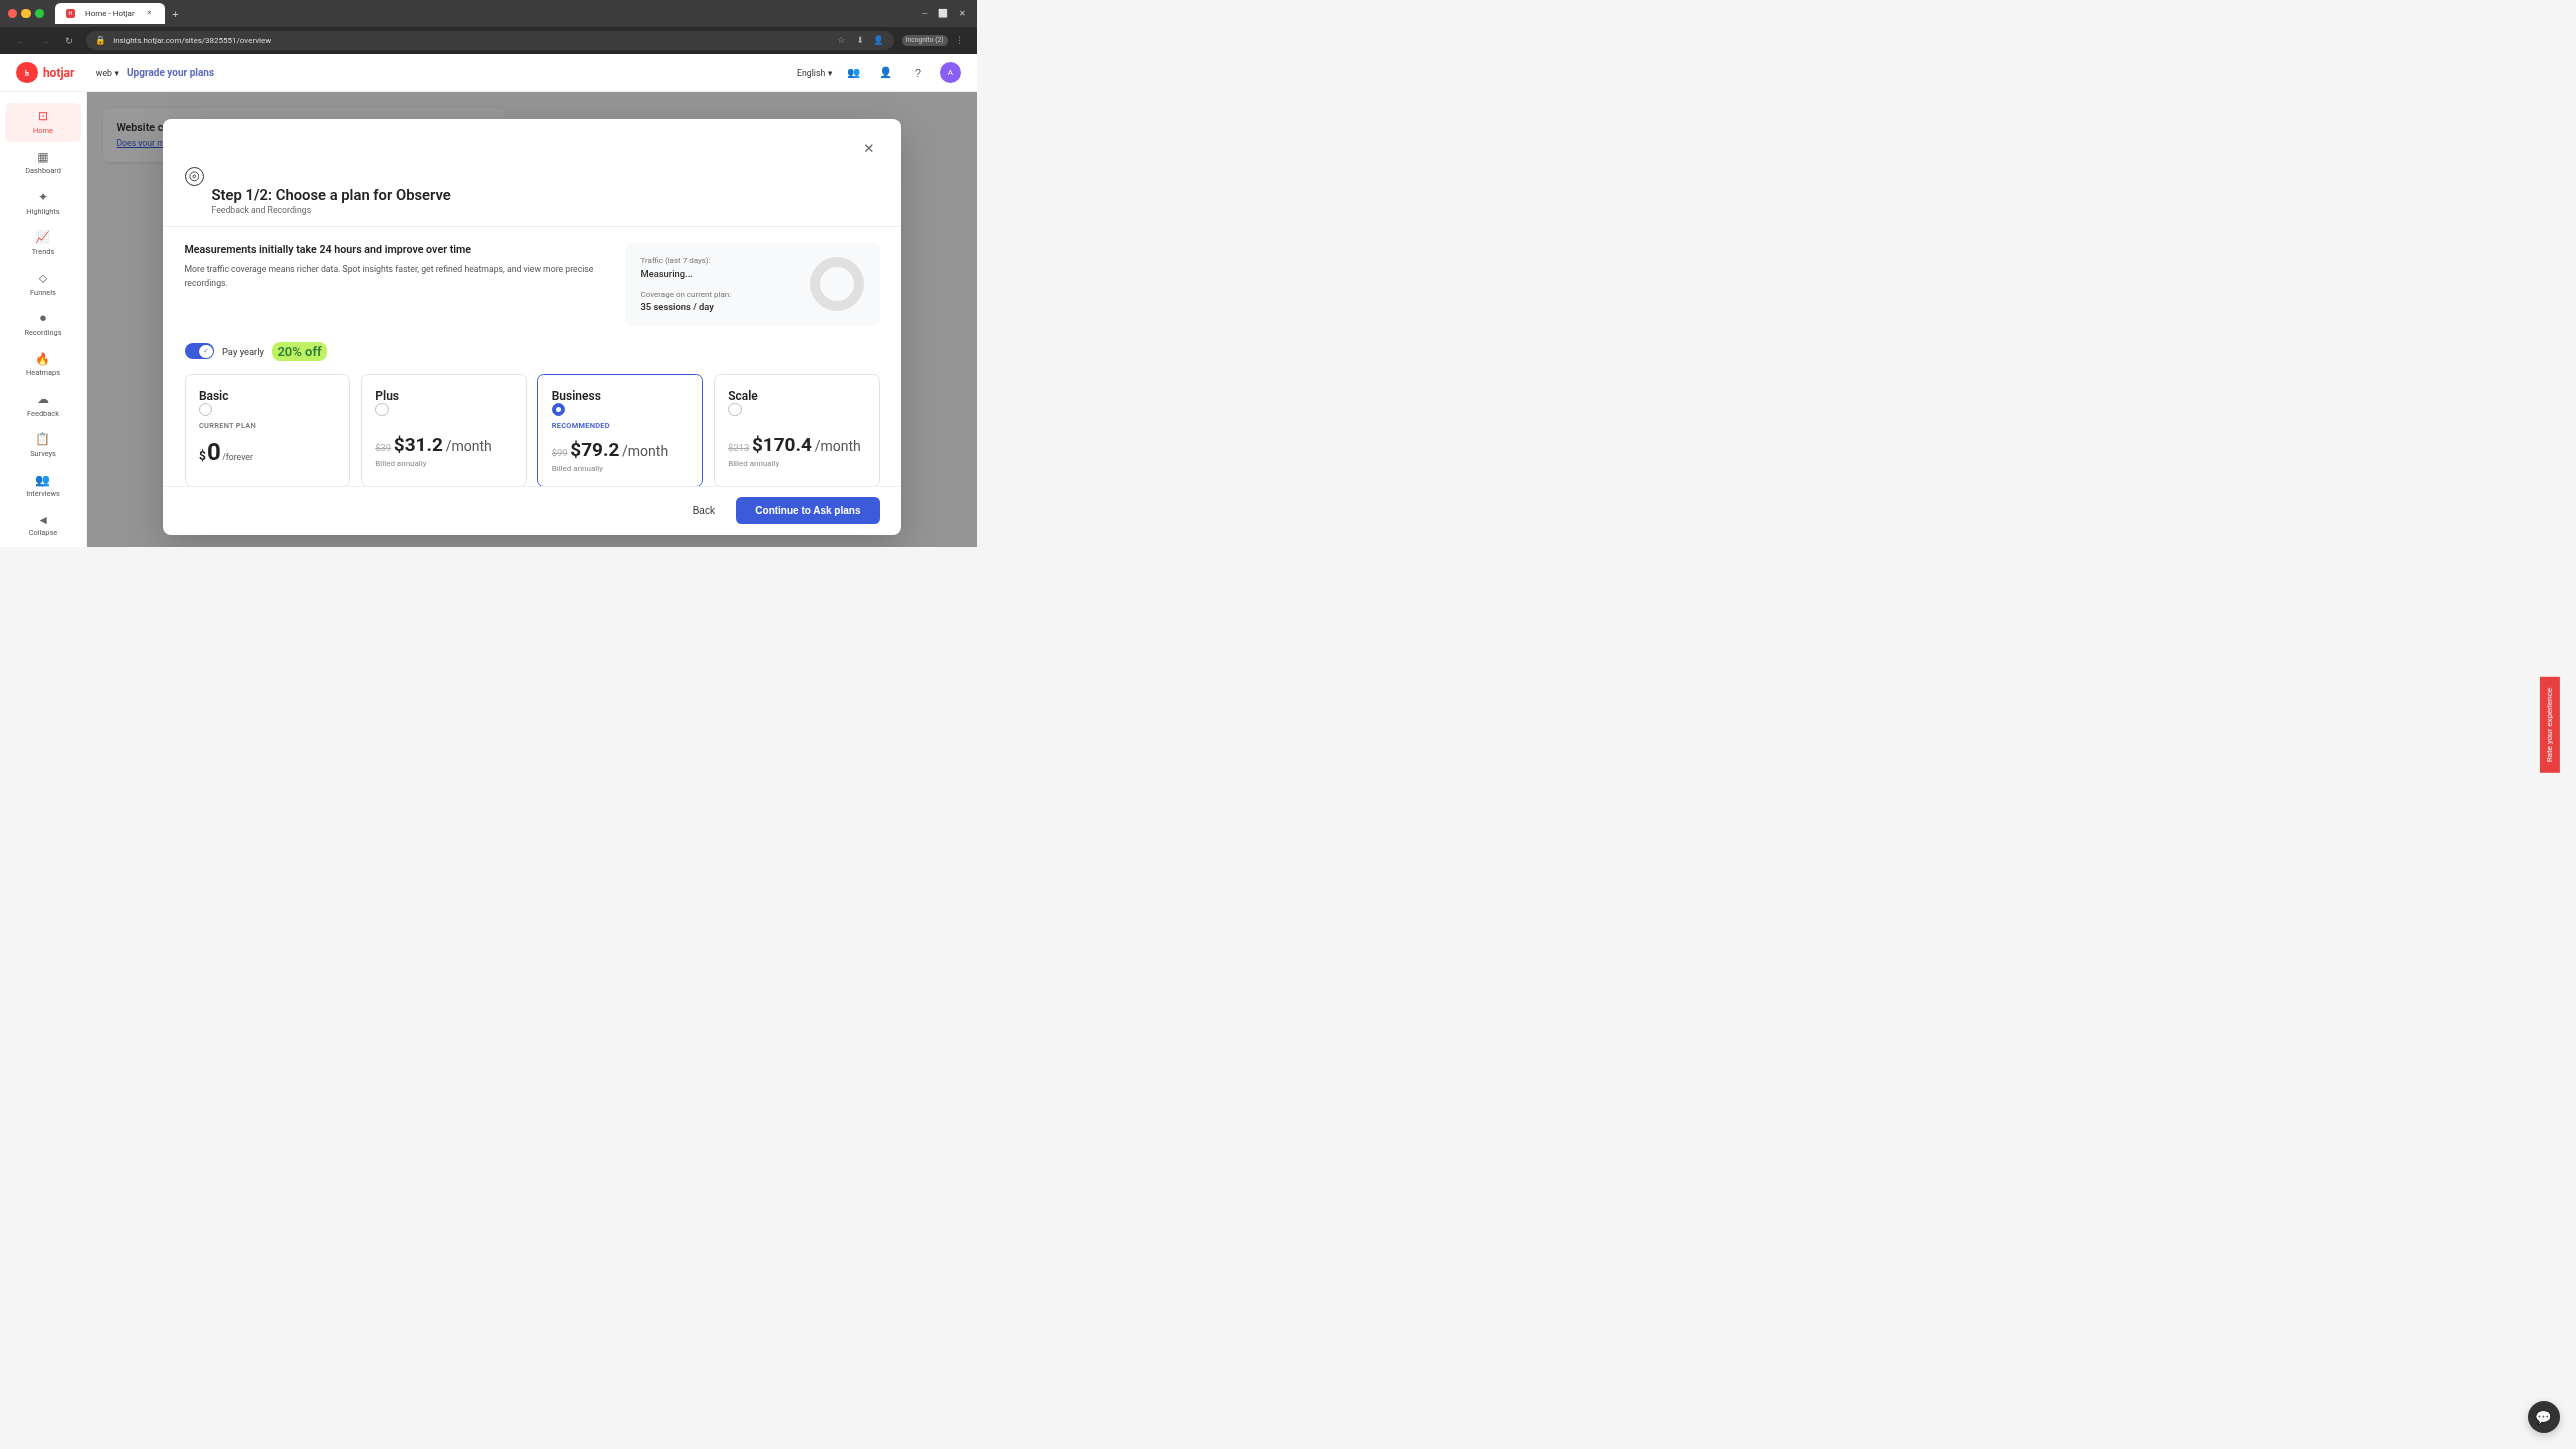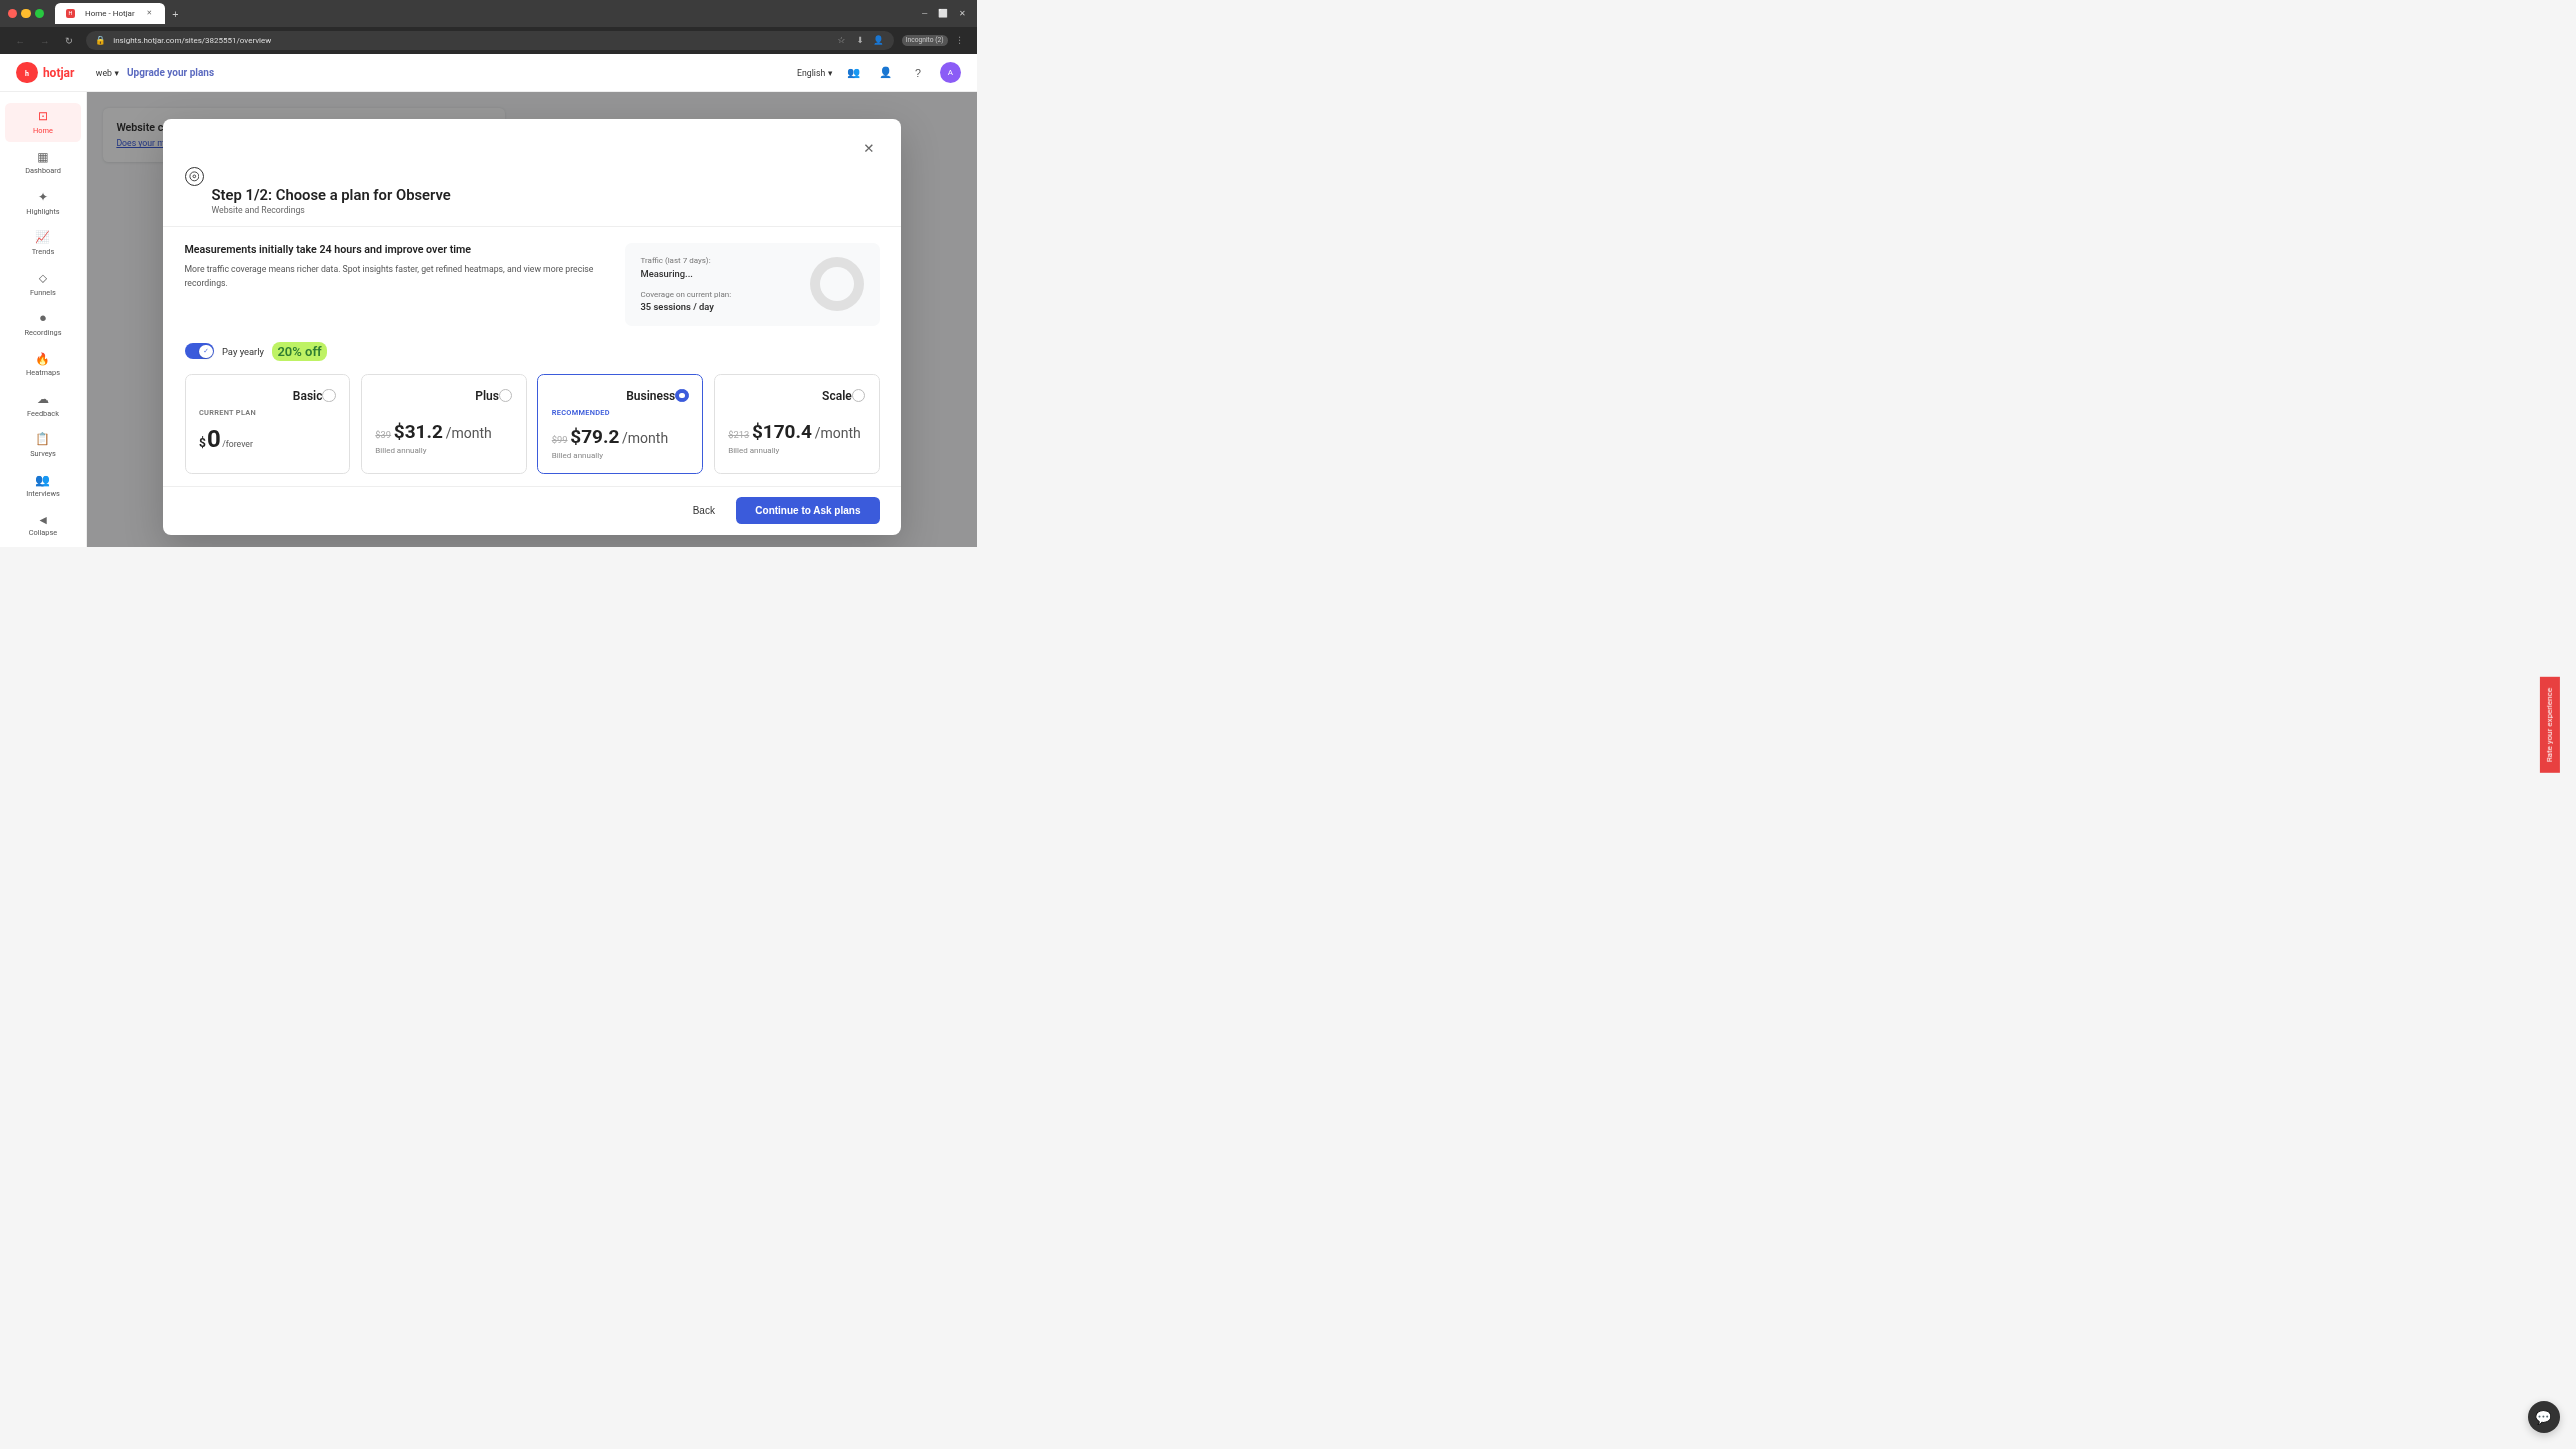--- a/index.html
+++ b/index.html
@@ -526,23 +526,24 @@
       cursor: pointer;
       position: relative;
       background: #fff;
       transition: border-color 0.2s;
     }
     .plan-card.selected {
       border-color: #3b5bdb;
     }
     .plan-header {
       display: flex;
-      justify-content: flex-end;
+      justify-content: center;
       align-items: flex-start;
       margin-bottom: 5.4px;
+      flex-direction: column;
     }
     .plan-name {
       font-size: 12px;
       font-weight: 600;
       color: #222;
     }
     .plan-radio {
       width: 13.4px; height: 13.4px;
       border-radius: 50%;
       border: 1.3px solid #bbb;
@@ -838,21 +839,21 @@
           <div class="modal-header">
             <div class="modal-title-area">
               <div class="observe-icon">
                 <svg width="10.7" height="10.7" viewBox="0 0 24 24" fill="none" stroke="currentColor" stroke-width="2">
                   <circle cx="12" cy="12" r="10"></circle>
                   <circle cx="12" cy="12" r="3"></circle>
                 </svg>
               </div>
               <div>
                 <div class="modal-title">Step 1/2: Choose a plan for Observe</div>
-                <div class="modal-subtitle">Website and Recordings</div>
+                <div class="modal-subtitle">Feedback and Recordings</div>
               </div>
             </div>
             <button class="modal-close">✕</button>
           </div>
 
           <div class="modal-body">
 
             <div class="info-banner">
               <div class="info-text">
                 <h3>Measurements initially take 24 hours and improve over time</h3>

